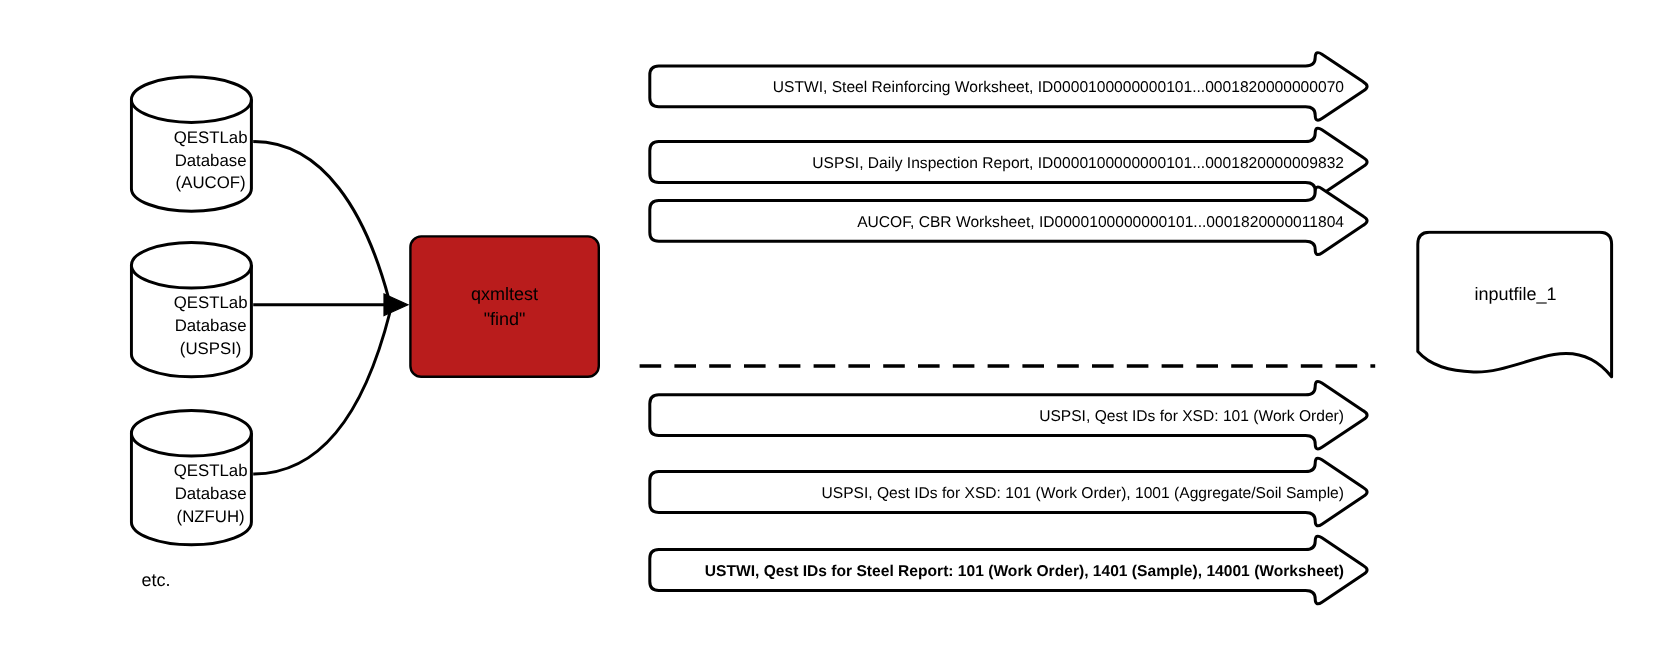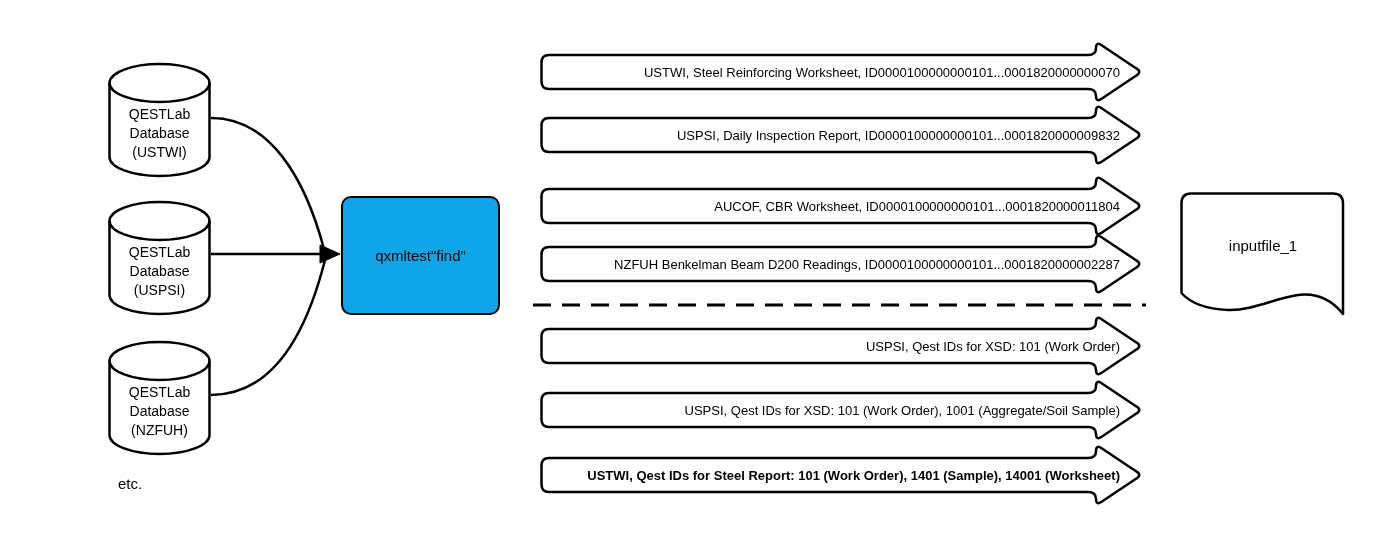--- a/index.html
+++ b/index.html
@@ -8,33 +8,33 @@
     width:1380px;height:560px;
     background:#ffffff;
     font-family:"Liberation Sans", sans-serif;
     color:#000;
     overflow:hidden;
   }
   .abs{position:absolute;}
   svg{display:block;}
 
   
-  .cyl{position:absolute;width:103px;height:116px;}
+  .cyl{position:absolute;width:103px;height:116px;padding-left:32px;}
   .cyl svg{position:absolute;left:0;top:0;}
   .cyl-label{
     position:absolute;left:0;right:0;top:30px;bottom:4px;
     display:flex;flex-direction:column;align-items:center;justify-content:center;
     font-size:14px;line-height:19px;text-align:center;
   }
 
   
   .proc{
     position:absolute;left:341px;top:196px;width:155px;height:115px;
-    border:2.5px solid #000;border-radius:10px;background:#0ea5e9;
-    display:flex;flex-direction:row;align-items:center;justify-content:center;
+    border:2.5px solid #000;border-radius:10px;background:#b91c1c;
+    display:flex;flex-direction:column;align-items:center;justify-content:center;
     font-size:15px;line-height:21px;text-align:center;
   }
 
   
   .rec-arrow{position:absolute;left:540px;width:604px;height:64px;}
   .rec-arrow svg{position:absolute;left:0;top:0;}
   .rec-arrow .arrow-label{
     position:absolute;left:0;top:0;right:0;bottom:0;
     display:flex;align-items:center;justify-content:flex-end;
     padding-right:24px;font-size:13px;white-space:nowrap;
@@ -68,21 +68,21 @@
   </svg>
 
   <div class="cyl" style="left:108px;top:62px;">
     <svg width="103" height="116" viewBox="0 0 103 116">
       <path d="M1.5,21 a50,19 0 0 1 100,0 l0,74 a50,19 0 0 1 -100,0 z" fill="#fff" stroke="#000" stroke-width="2.5"></path>
       <path d="M1.5,21 a50,19 0 0 0 100,0" fill="none" stroke="#000" stroke-width="2.5"></path>
     </svg>
     <div class="cyl-label">
       <span>QESTLab</span>
       <span>Database</span>
-      <span>(USTWI)</span>
+      <span>(AUCOF)</span>
     </div>
   </div>
 
   <div class="cyl" style="left:108px;top:200px;">
     <svg width="103" height="116" viewBox="0 0 103 116">
       <path d="M1.5,21 a50,19 0 0 1 100,0 l0,74 a50,19 0 0 1 -100,0 z" fill="#fff" stroke="#000" stroke-width="2.5"></path>
       <path d="M1.5,21 a50,19 0 0 0 100,0" fill="none" stroke="#000" stroke-width="2.5"></path>
     </svg>
     <div class="cyl-label">
       <span>QESTLab</span>
@@ -117,33 +117,27 @@
     <div class="arrow-label">USTWI, Steel Reinforcing Worksheet, ID0000100000000101...0001820000000070</div>
   </div>
 
   <div class="rec-arrow" style="top:103px;text-align:center;">
     <svg width="604" height="64" viewBox="0 0 604 64">
       <path d="M 9,15 L 548,15 Q 556,15 556,8 Q 556,1.5 561.6,5.2 L 596,28.2 Q 602.5,32 596,35.8 L 561.6,58.8 Q 556,62.5 556,56 Q 556,49 548,49 L 9,49 Q 1.5,49 1.5,41.5 L 1.5,22.5 Q 1.5,15 9,15 Z" fill="#fff" stroke="#000" stroke-width="2.5" stroke-linejoin="round"></path>
     </svg>
     <div class="arrow-label">USPSI, Daily Inspection Report, ID0000100000000101...0001820000009832</div>
   </div>
 
-  <div class="rec-arrow" style="top:174px;">
+  <div class="rec-arrow" style="top:152px;">
     <svg width="604" height="64" viewBox="0 0 604 64">
       <path d="M 9,15 L 548,15 Q 556,15 556,8 Q 556,1.5 561.6,5.2 L 596,28.2 Q 602.5,32 596,35.8 L 561.6,58.8 Q 556,62.5 556,56 Q 556,49 548,49 L 9,49 Q 1.5,49 1.5,41.5 L 1.5,22.5 Q 1.5,15 9,15 Z" fill="#fff" stroke="#000" stroke-width="2.5" stroke-linejoin="round"></path>
     </svg>
     <div class="arrow-label">AUCOF, CBR Worksheet, ID0000100000000101...0001820000011804</div>
   </div>
 
-  <div class="rec-arrow" style="top:232px;">
-    <svg width="604" height="64" viewBox="0 0 604 64">
-      <path d="M 9,15 L 548,15 Q 556,15 556,8 Q 556,1.5 561.6,5.2 L 596,28.2 Q 602.5,32 596,35.8 L 561.6,58.8 Q 556,62.5 556,56 Q 556,49 548,49 L 9,49 Q 1.5,49 1.5,41.5 L 1.5,22.5 Q 1.5,15 9,15 Z" fill="#fff" stroke="#000" stroke-width="2.5" stroke-linejoin="round"></path>
-    </svg>
-    <div class="arrow-label">NZFUH Benkelman Beam D200 Readings, ID0000100000000101...0001820000002287</div>
-  </div>
 
   <div class="rec-arrow" style="top:314px;">
     <svg width="604" height="64" viewBox="0 0 604 64">
       <path d="M 9,15 L 548,15 Q 556,15 556,8 Q 556,1.5 561.6,5.2 L 596,28.2 Q 602.5,32 596,35.8 L 561.6,58.8 Q 556,62.5 556,56 Q 556,49 548,49 L 9,49 Q 1.5,49 1.5,41.5 L 1.5,22.5 Q 1.5,15 9,15 Z" fill="#fff" stroke="#000" stroke-width="2.5" stroke-linejoin="round"></path>
     </svg>
     <div class="arrow-label">USPSI, Qest IDs for XSD: 101 (Work Order)</div>
   </div>
 
   <div class="rec-arrow" style="top:378px;text-align:center;">
     <svg width="604" height="64" viewBox="0 0 604 64">

